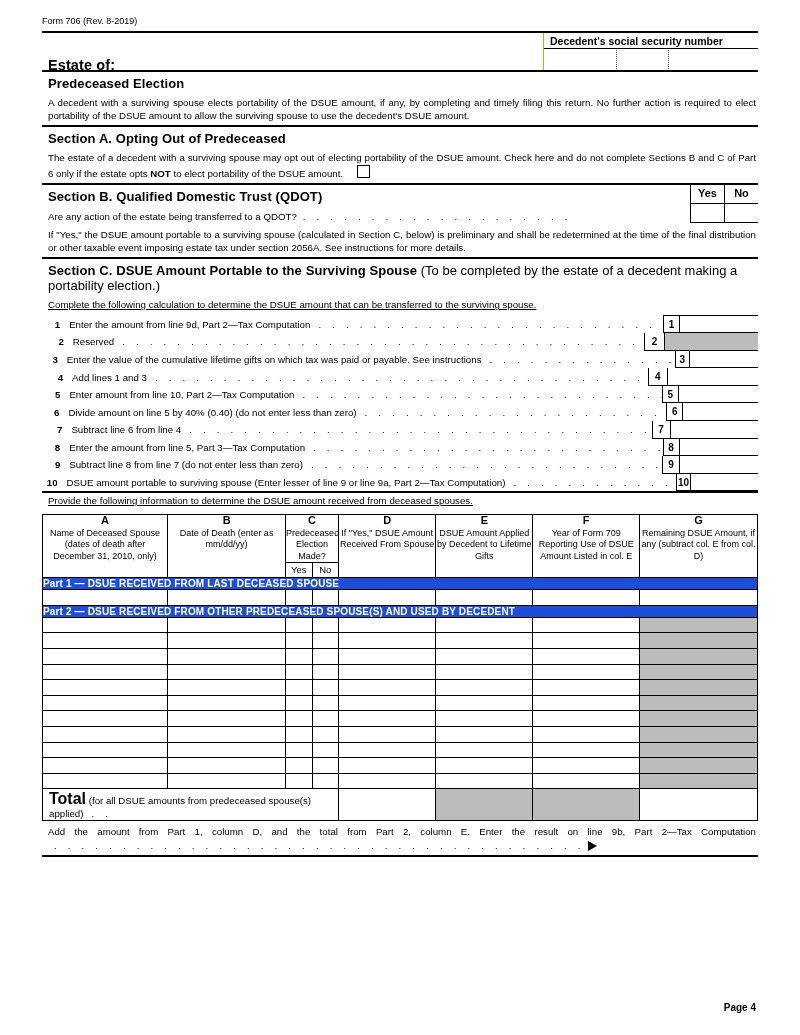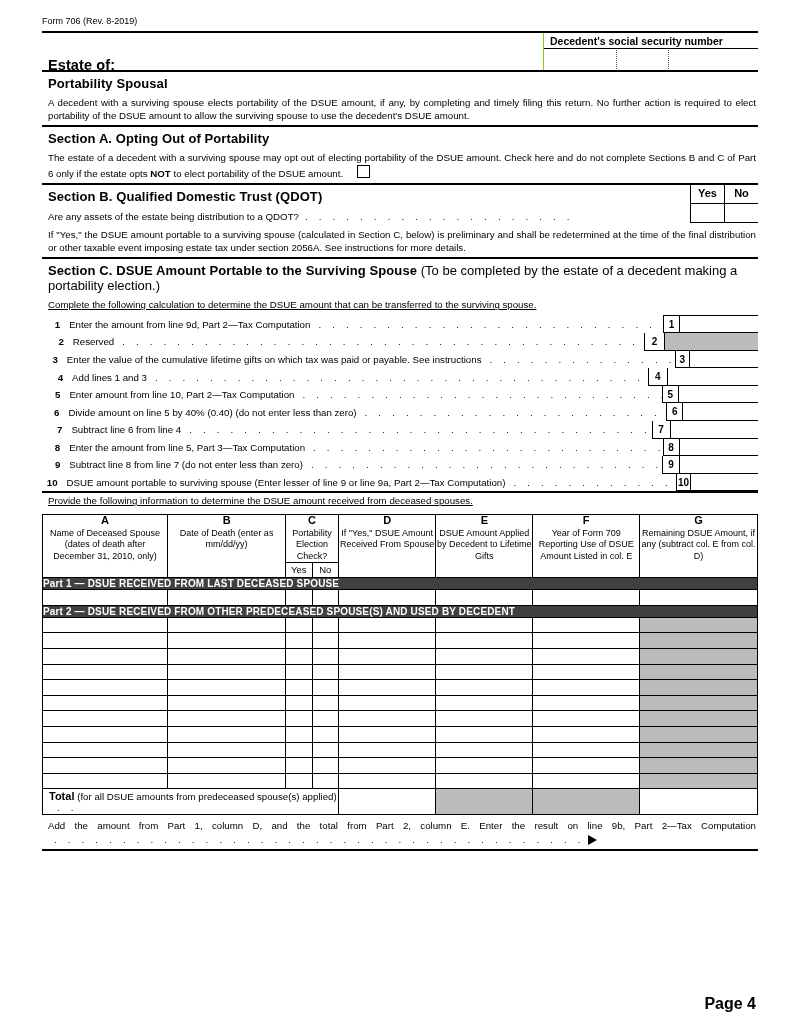--- a/index.html
+++ b/index.html
@@ -149,49 +149,49 @@
     border:1px solid #000;padding:0;vertical-align:top;
   }
   .colhead{
     text-align:center;font-size:9px;line-height:11.4px;
     font-weight:normal;padding:3px 2px 2px 2px;
   }
   .colhead .L{display:block;font-weight:bold;font-size:11px;margin-bottom:2px;}
   .yn-sub{height:15px;}
   .yn-sub td{font-size:9.5px;text-align:center;line-height:14px;}
   .blackbar td{
-    background:#404040;color:#fff;
+    background:#1d4ed8;color:#fff;
     font-size:10px;font-weight:bold;
     padding:2.5px 0 2.5px 7px;
     letter-spacing:.15px;
     border-left:1.5px solid #000;border-right:1.5px solid #000;
   }
   tr.drow td{height:14.6px;}
   tr.totrow td{
     height:15px;font-size:9.7px;padding:1px 0 1px 6px;
   }
-  tr.totrow td b{font-size:11px;}
+  tr.totrow td b{font-size:16px;}
 
   
   .addline{
     font-size:9.7px;line-height:13.4px;
     padding:4px 2px 2px 6px;text-align:justify;
     position:relative;
   }
   .addline .arrow{
     display:inline-block;width:0;height:0;
     border-left:9px solid #000;
     border-top:5.5px solid transparent;
     border-bottom:5.5px solid transparent;
     vertical-align:-2px;margin-left:3px;
   }
   .botrule{border-top:2px solid #000;margin-top:1px;}
   .pagenum{
     position:absolute;right:44px;bottom:22px;
-    font-size:16px;font-weight:bold;
+    font-size:10px;font-weight:bold;
   }
 </style>
 </head>
 <body>
 
 <div class="page">
 
   <div class="formid">Form 706 (Rev. 8-2019)</div>
 
   <div class="hdr">
@@ -201,39 +201,39 @@
     <div class="hdr-right">
       <div class="ssn-label">Decedent's social security number</div>
       <div class="ssn-boxes">
         <i class="s1"></i>
         <i class="s2"></i>
       </div>
     </div>
   </div>
 
 
-  <div class="sec-head">Portability Spousal</div>
+  <div class="sec-head">Predeceased Election</div>
   <div class="body-txt">A decedent with a surviving spouse elects portability of the DSUE amount, if any, by completing and timely filing this return. No further action is required to elect portability of the DSUE amount to allow the surviving spouse to use the decedent's DSUE amount.</div>
 
   <div class="secA-wrap">
-    <div class="sec-head">Section A. Opting Out of Portability</div>
+    <div class="sec-head">Section A. Opting Out of Predeceased</div>
     <div class="body-txt"><span>The estate of a decedent with a surviving spouse may opt out of electing portability of the DSUE amount. Check here and do not complete Sections B and C of Part 6 only if the estate opts </span><b>NOT</b><span> to elect portability of the DSUE amount.</span><span class="chk"></span></div>
   </div>
 
   <div class="secB-wrap">
     <div class="yn-head">
       <div class="yes">Yes</div>
       <div class="no">No</div>
     </div>
     <div class="yn-cells">
       <div class="yes"></div>
       <div class="no"></div>
     </div>
     <div class="sec-head">Section B. Qualified Domestic Trust (QDOT)</div>
-    <div class="secB-q"><span>Are any assets of the estate being distribution to a QDOT?</span><span class="leader" style="width:270px;padding-left:6px;">. . . . . . . . . . . . . . . . . . . . . . . . . . . . . . . . . . . .</span></div>
+    <div class="secB-q"><span>Are any action of the estate being transferred to a QDOT?</span><span class="leader" style="width:270px;padding-left:6px;">. . . . . . . . . . . . . . . . . . . . . . . . . . . . . . . . . . . .</span></div>
     <div class="body-txt">If "Yes," the DSUE amount portable to a surviving spouse (calculated in Section C, below) is preliminary and shall be redetermined at the time of the final distribution or other taxable event imposing estate tax under section 2056A. See instructions for more details.</div>
   </div>
 
   <div class="secC-wrap">
     <div class="sec-head"><span>Section C. DSUE Amount Portable to the Surviving Spouse</span> <span class="sub">(To be completed by the estate of a decedent making a portability election.)</span></div>
     <div class="body-txt nojust">Complete the following calculation to determine the DSUE amount that can be transferred to the surviving spouse.</div>
 
     <div class="lines" id="c-lines">
         <div class="lrow">
           <div class="lnum">1</div>
@@ -309,21 +309,21 @@
           <col style="width:3.7%">
         <col style="width:13.6%">
           <col style="width:13.6%">
         <col style="width:14.9%">
           <col style="width:16.5%">
       </colgroup>
       <thead id="d-head">
           <tr>
             <th class="colhead" rowspan="2"><span class="L">A</span><span>Name of Deceased Spouse (dates of death after December 31, 2010, only)</span></th>
             <th class="colhead" rowspan="2"><span class="L">B</span><span>Date of Death (enter as mm/dd/yy)</span></th>
-            <th class="colhead" colspan="2" style="border-bottom: none;"><span class="L">C</span><span>Portability Election Check?</span></th>
+            <th class="colhead" colspan="2" style="border-bottom: none;"><span class="L">C</span><span>Predeceased Election Made?</span></th>
             <th class="colhead" rowspan="2"><span class="L">D</span><span>If "Yes," DSUE Amount Received From Spouse</span></th>
             <th class="colhead" rowspan="2"><span class="L">E</span><span>DSUE Amount Applied by Decedent to Lifetime Gifts</span></th>
             <th class="colhead" rowspan="2"><span class="L">F</span><span>Year of Form 709 Reporting Use of DSUE Amount Listed in col. E</span></th>
             <th class="colhead" rowspan="2"><span class="L">G</span><span>Remaining DSUE Amount, if any (subtract col. E from col. D)</span></th>
           </tr>
           <tr class="yn-sub">
             <td style="vertical-align: bottom;">Yes</td>
             <td style="vertical-align: bottom;">No</td>
           </tr>
         </thead>

